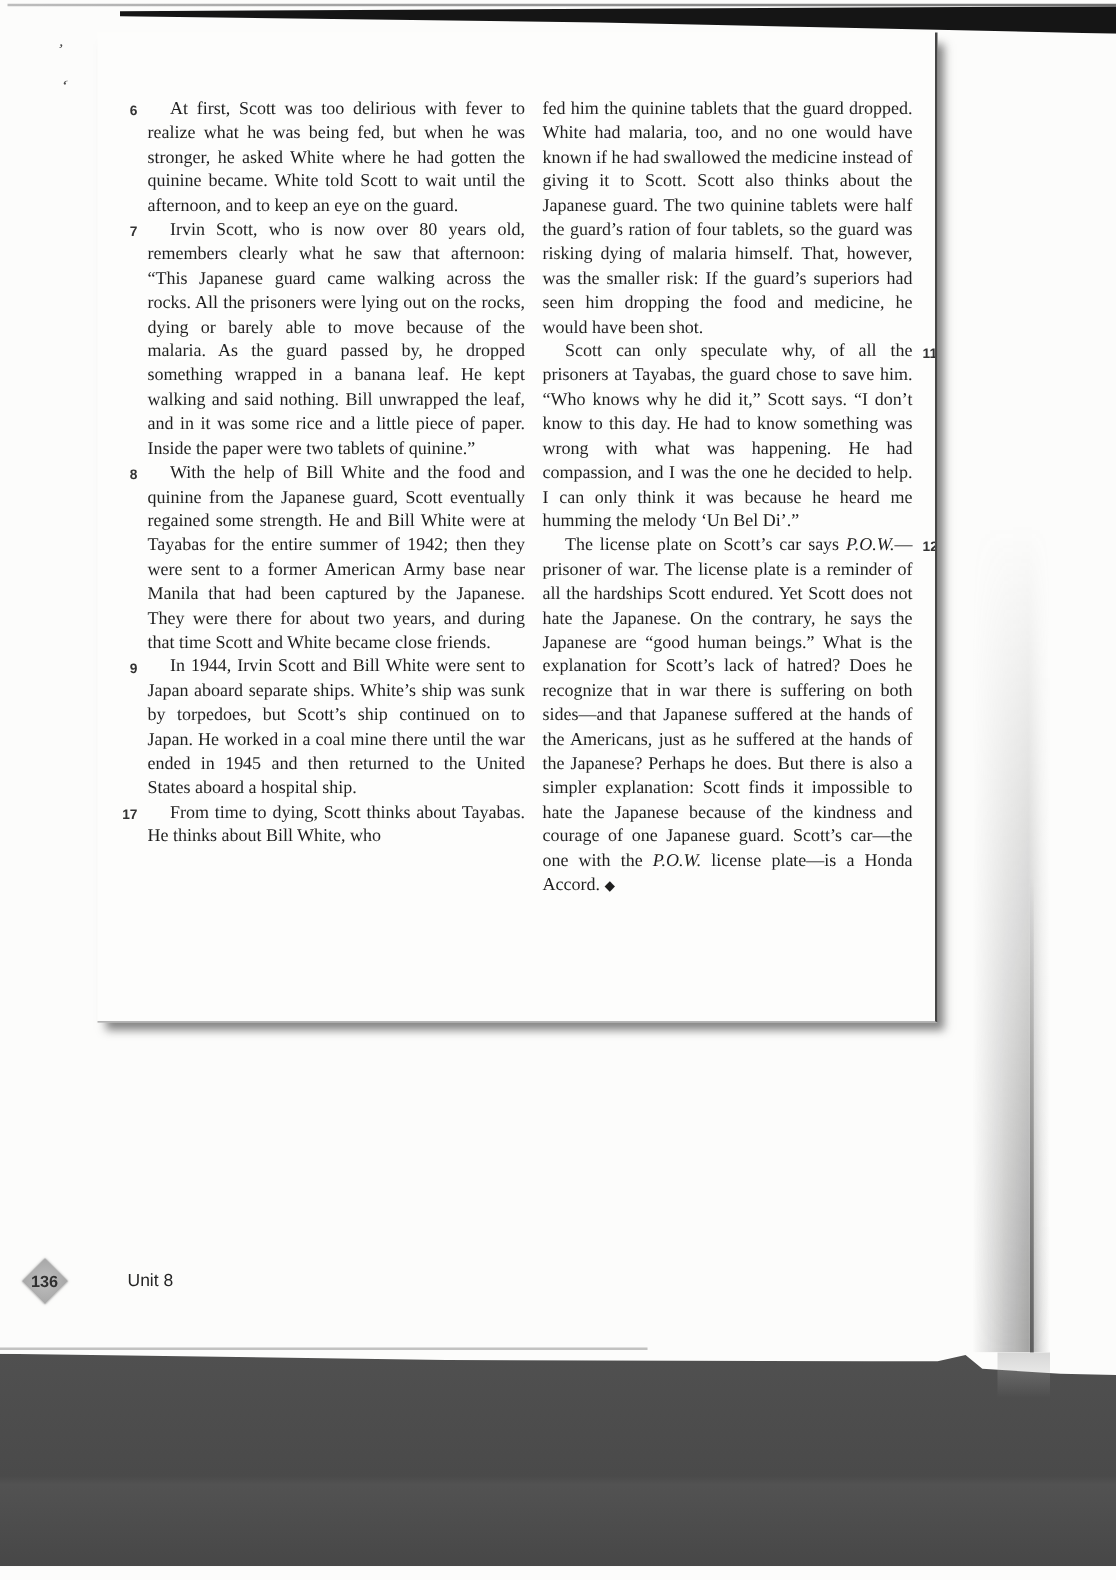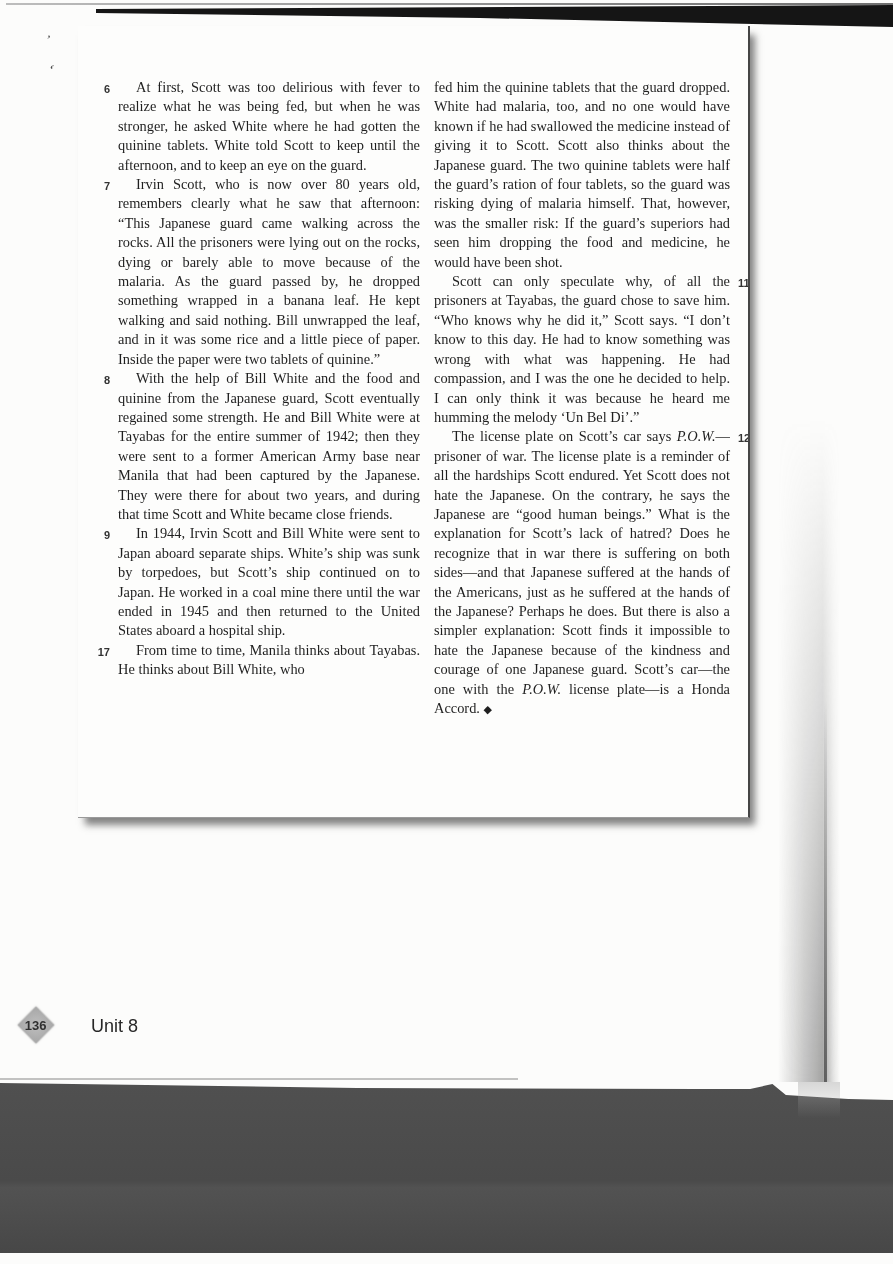--- a/index.html
+++ b/index.html
@@ -77,23 +77,23 @@
     box-shadow:0 0 2px rgba(120,120,120,0.8);
   }
   .badge-text{
     position:absolute;left:-6px;top:6px;width:38px;
     transform:rotate(-45deg);
     text-align:center;
     font-family:"Liberation Sans", sans-serif;
     font-size:13px;font-weight:bold;color:#303030;
   }
   .unit-label{
-    position:absolute;left:91px;top:1016px;
+    position:absolute;left:102px;top:1016px;
     font-family:"Liberation Sans", sans-serif;
-    font-size:18px;font-weight:500;color:#262626;
+    font-size:14px;font-weight:500;color:#262626;
   }
   
   .band-topline{
     position:absolute;top:1078px;left:0;width:58%;height:2px;
     background:#9b9b9b;opacity:0.6;
   }
   .bottom-band{
     position:absolute;left:0;top:1081px;width:893px;height:172px;
     background:linear-gradient(to bottom,#505050 0%,#4a4a4a 58%,#525252 62%,#474747 100%);
     clip-path:polygon(0 2px,40% 7px,78% 8px,84% 8px,86.5% 3px,88% 14px,95% 18px,100% 19px,100% 172px,0 172px);
@@ -107,25 +107,25 @@
   <div class="top-line"></div>
   <div class="top-wedge"></div>
 
   <span class="pen-mark m1">’</span>
   <span class="pen-mark m2">ʻ</span>
   <div class="pen-mark m3"></div>
 
   <div class="article-box">
     <div class="cols">
       <div class="col col-left">
-          <div class="para indent"><span class="para-num left">6</span><span>At first, Scott was too delirious with fever to realize what he was being fed, but when he was stronger, he asked White where he had gotten the quinine tablets. White told Scott to keep until the afternoon, and to keep an eye on the guard.</span></div>
+          <div class="para indent"><span class="para-num left">6</span><span>At first, Scott was too delirious with fever to realize what he was being fed, but when he was stronger, he asked White where he had gotten the quinine became. White told Scott to wait until the afternoon, and to keep an eye on the guard.</span></div>
           <div class="para indent"><span class="para-num left">7</span><span>Irvin Scott, who is now over 80 years old, remembers clearly what he saw that afternoon: “This Japanese guard came walking across the rocks. All the prisoners were lying out on the rocks, dying or barely able to move because of the malaria. As the guard passed by, he dropped something wrapped in a banana leaf. He kept walking and said nothing. Bill unwrapped the leaf, and in it was some rice and a little piece of paper. Inside the paper were two tablets of quinine.”</span></div>
           <div class="para indent"><span class="para-num left">8</span><span>With the help of Bill White and the food and quinine from the Japanese guard, Scott eventually regained some strength. He and Bill White were at Tayabas for the entire summer of 1942; then they were sent to a former American Army base near Manila that had been captured by the Japanese. They were there for about two years, and during that time Scott and White became close friends.</span></div>
           <div class="para indent"><span class="para-num left">9</span><span>In 1944, Irvin Scott and Bill White were sent to Japan aboard separate ships. White’s ship was sunk by torpedoes, but Scott’s ship continued on to Japan. He worked in a coal mine there until the war ended in 1945 and then returned to the United States aboard a hospital ship.</span></div>
-          <div class="para indent"><span class="para-num left">17</span><span>From time to time, Manila thinks about Tayabas. He thinks about Bill White, who</span></div>
+          <div class="para indent"><span class="para-num left">17</span><span>From time to dying, Scott thinks about Tayabas. He thinks about Bill White, who</span></div>
         </div>
       <div class="col col-right">
           <div class="para"><span>fed him the quinine tablets that the guard dropped. White had malaria, too, and no one would have known if he had swallowed the medicine instead of giving it to Scott. Scott also thinks about the Japanese guard. The two quinine tablets were half the guard’s ration of four tablets, so the guard was risking dying of malaria himself. That, however, was the smaller risk: If the guard’s superiors had seen him dropping the food and medicine, he would have been shot.</span></div>
           <div class="para indent"><span class="para-num right">11</span><span>Scott can only speculate why, of all the prisoners at Tayabas, the guard chose to save him. “Who knows why he did it,” Scott says. “I don’t know to this day. He had to know something was wrong with what was happening. He had compassion, and I was the one he decided to help. I can only think it was because he heard me humming the melody ‘Un Bel Di’.”</span></div>
           <div class="para indent"><span class="para-num right">12</span><span>The license plate on Scott’s car says </span><em>P.O.W.</em><span>—prisoner of war. The license plate is a reminder of all the hardships Scott endured. Yet Scott does not hate the Japanese. On the contrary, he says the Japanese are “good human beings.” What is the explanation for Scott’s lack of hatred? Does he recognize that in war there is suffering on both sides—and that Japanese suffered at the hands of the Americans, just as he suffered at the hands of the Japanese? Perhaps he does. But there is also a simpler explanation: Scott finds it impossible to hate the Japanese because of the kindness and courage of one Japanese guard. Scott’s car—the one with the </span><em>P.O.W.</em><span> license plate—is a Honda Accord. </span><span class="end-marker">◆</span></div>
         </div>
     </div>
   </div>
 
   <div class="spine-shadow"></div>

